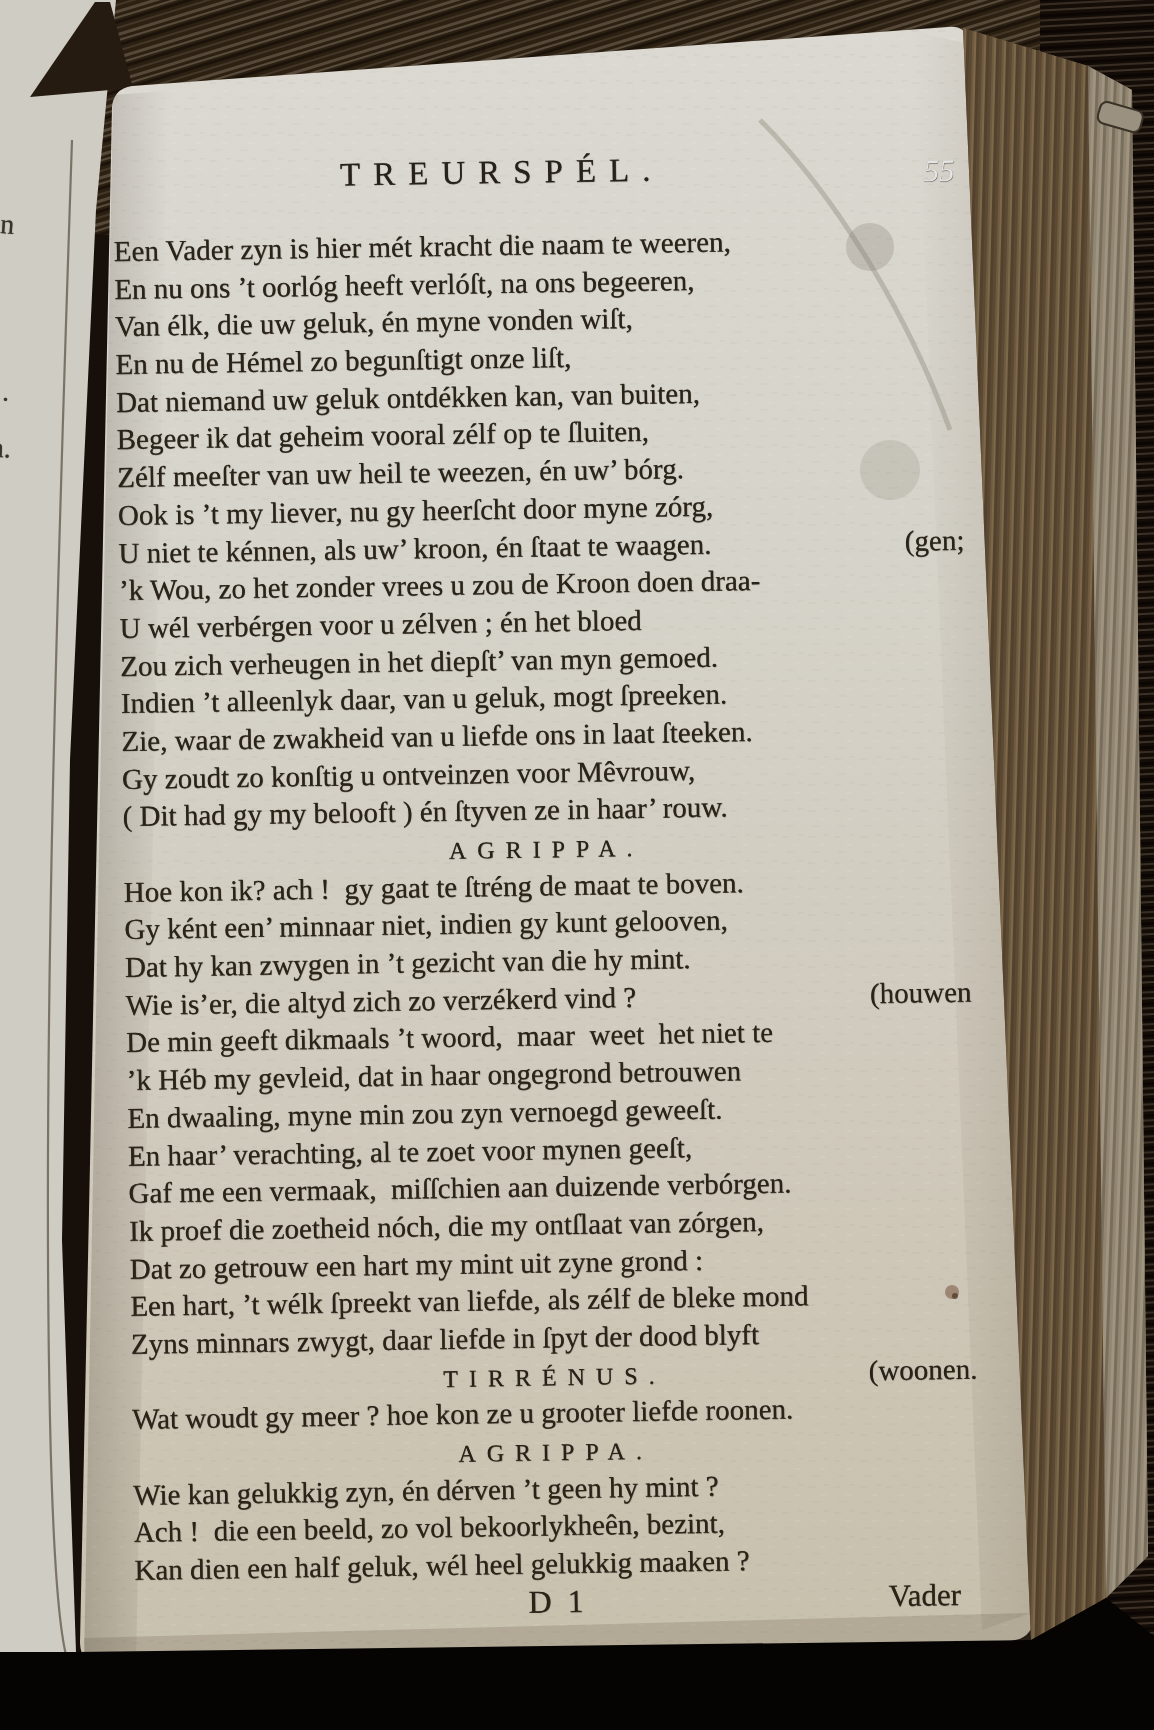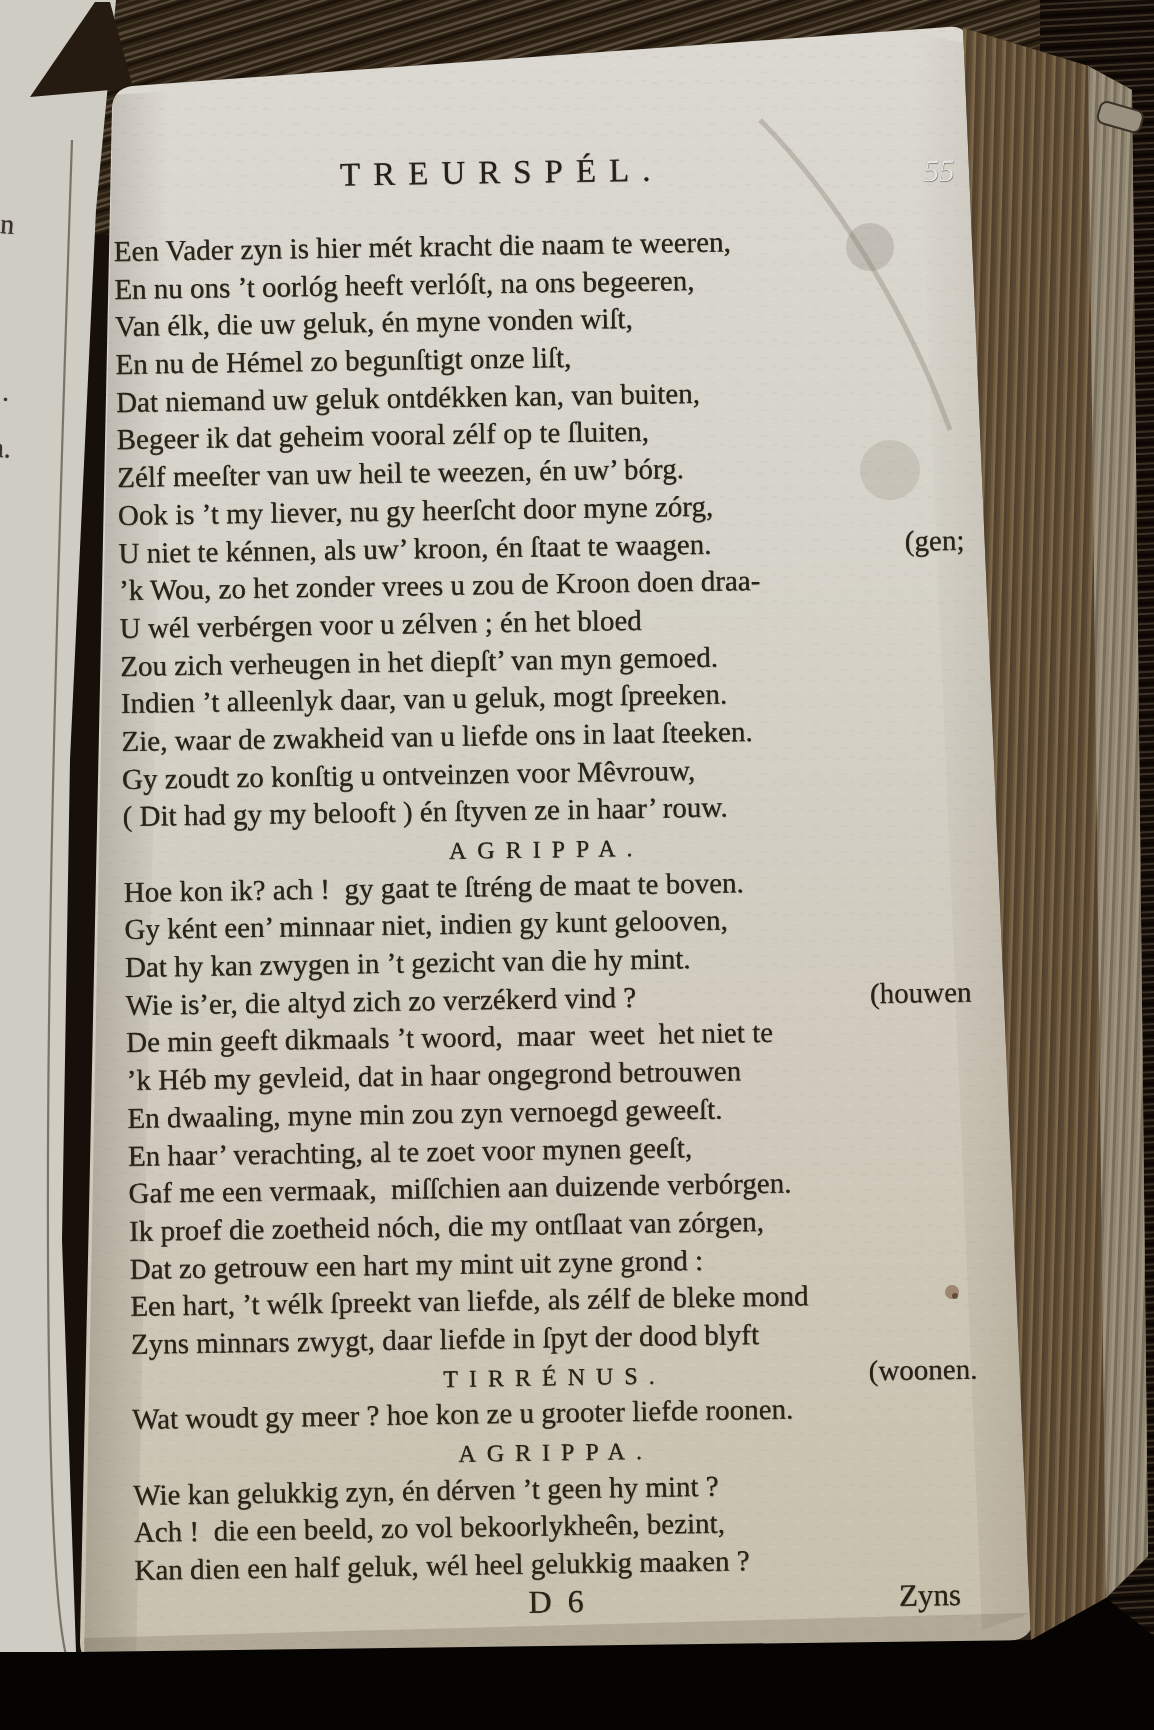--- a/index.html
+++ b/index.html
@@ -161,17 +161,17 @@
         <div class="line"><span class="main">Ik proef die zoetheid nóch, die my ontſlaat van zórgen,</span></div>
         <div class="line"><span class="main">Dat zo getrouw een hart my mint uit zyne grond :</span></div>
         <div class="line"><span class="main">Een hart, ’t wélk ſpreekt van liefde, als zélf de bleke mond</span></div>
         <div class="line"><span class="main">Zyns minnars zwygt, daar liefde in ſpyt der dood blyft</span></div>
         <div class="line speaker"><span class="main">TIRRÉNUS.</span><span class="right">(woonen.</span></div>
         <div class="line"><span class="main">Wat woudt gy meer ? hoe kon ze u grooter liefde roonen.</span></div>
         <div class="line speaker"><span class="main">AGRIPPA.</span></div>
         <div class="line"><span class="main">Wie kan gelukkig zyn, én dérven ’t geen hy mint ?</span></div>
         <div class="line"><span class="main">Ach !  die een beeld, zo vol bekoorlykheên, bezint,</span></div>
         <div class="line"><span class="main">Kan dien een half geluk, wél heel gelukkig maaken ?</span></div>
-        <div class="line signature"><span class="main">D 6</span><span class="right">Zyns</span></div>
+        <div class="line signature"><span class="main">D 1</span><span class="right">Vader</span></div>
       </div>
   </div>
 
 </div>
 
 </body></html>

